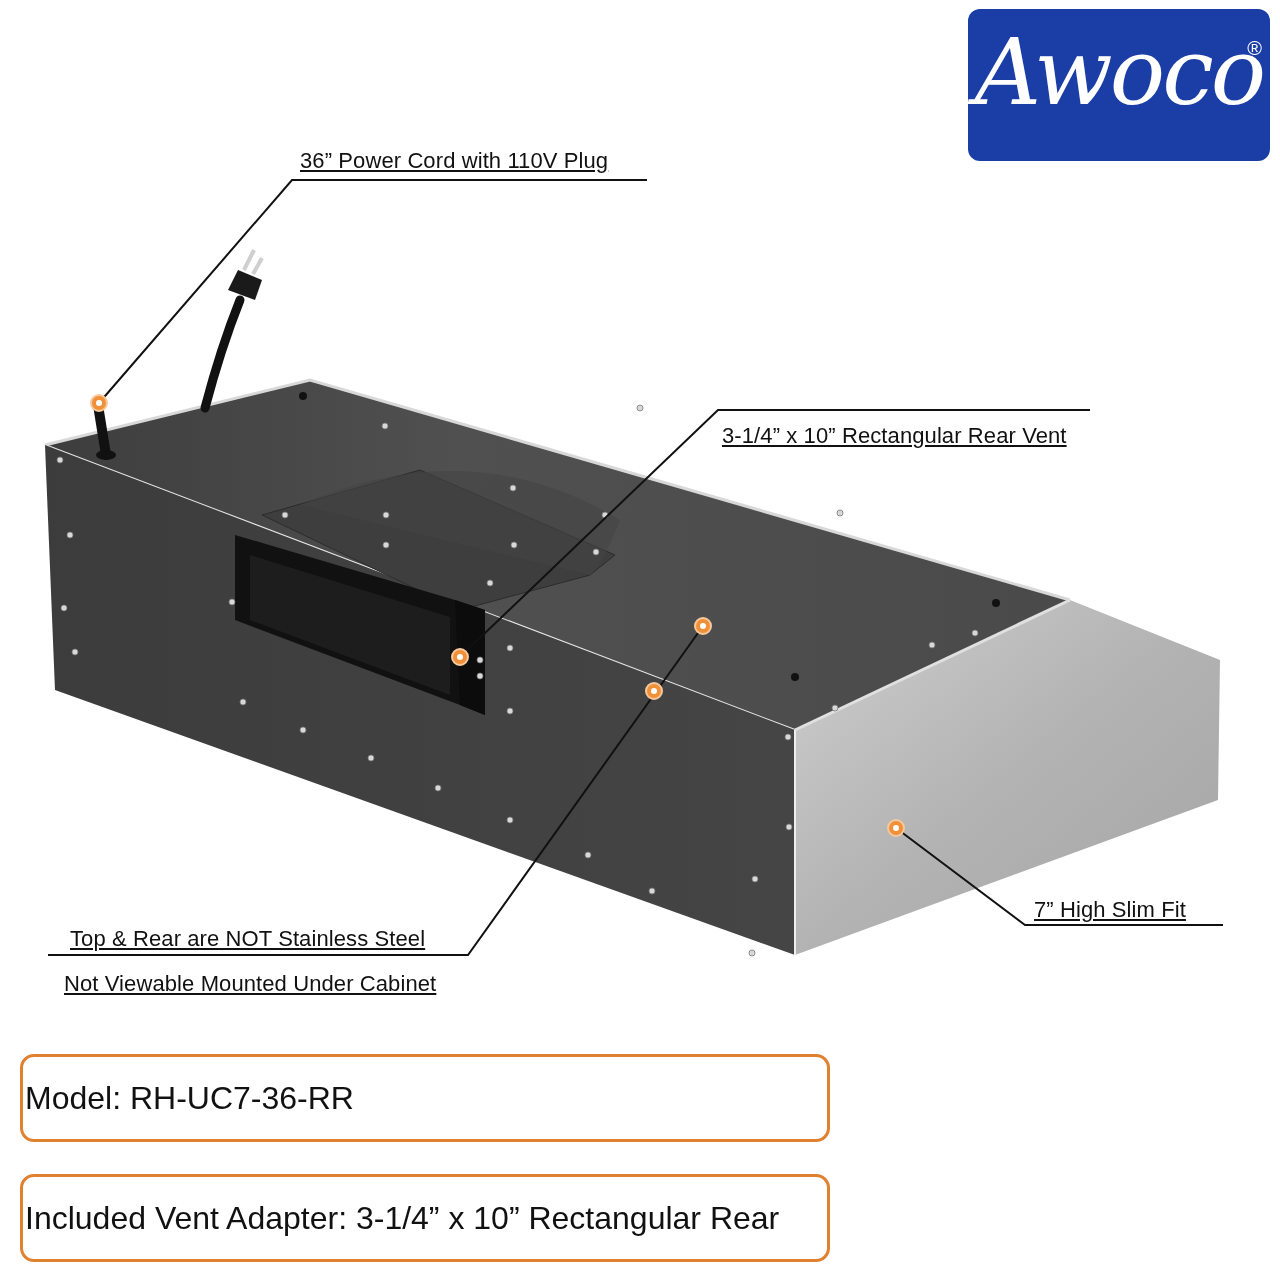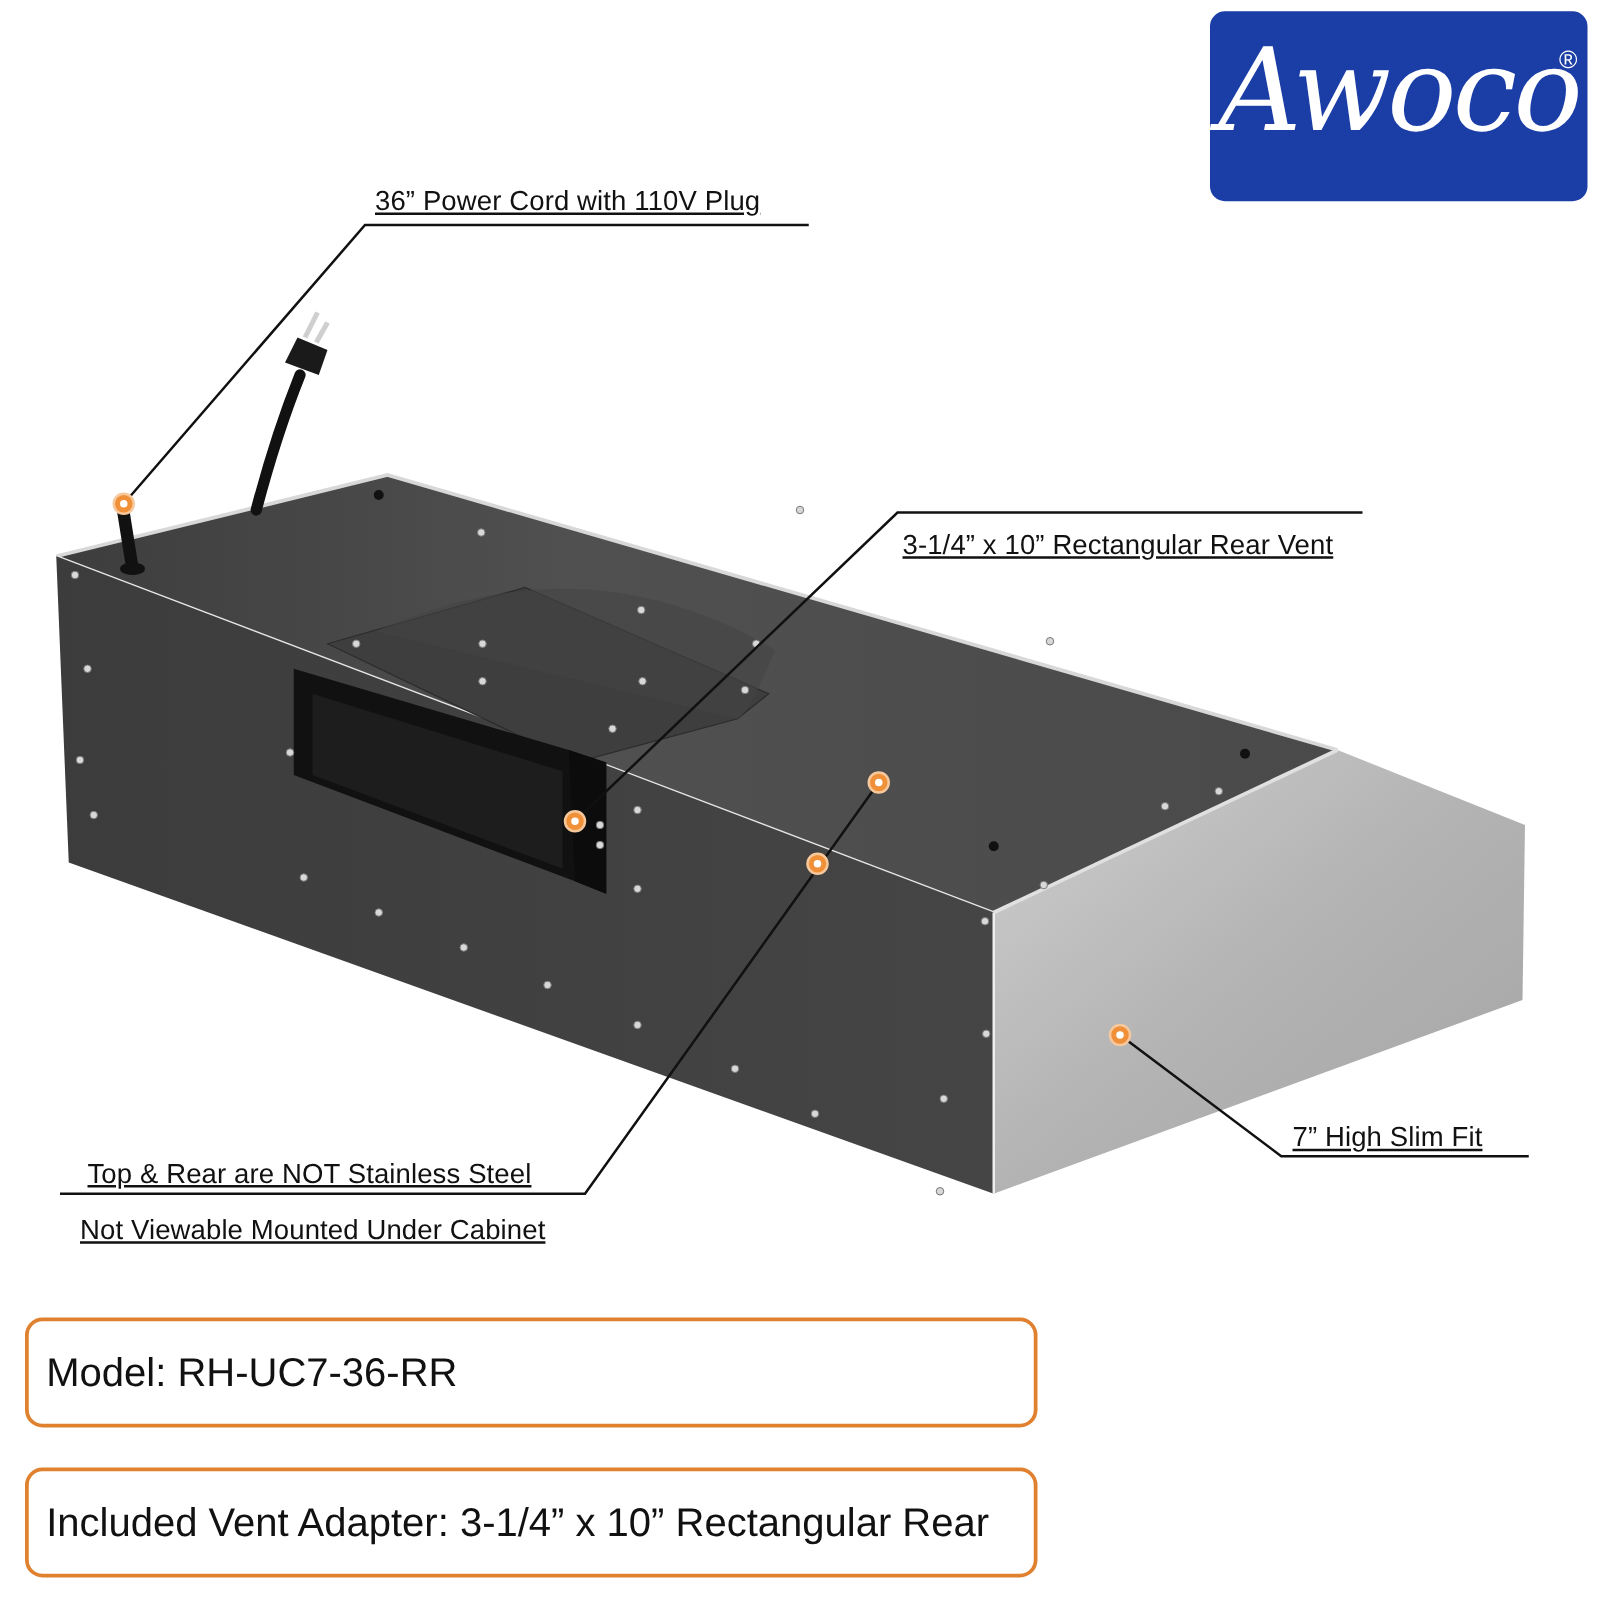--- a/index.html
+++ b/index.html
@@ -2,21 +2,21 @@
 <html><head>
 <meta charset="utf-8">
 <style>
   html,body{margin:0;padding:0;background:#fff;}
   #stage{position:relative;width:1280px;height:1280px;overflow:hidden;background:#fff;font-family:"Liberation Sans",sans-serif;color:#111;}
   svg.product{position:absolute;left:0;top:0;}
   .callout{position:absolute;font-size:22px;white-space:nowrap;color:#111;letter-spacing:0.1px;text-decoration:underline;}
   .logo{position:absolute;left:968px;top:9px;width:302px;height:152px;background:#1a3da6;border-radius:12px;}
   .logo-text{position:absolute;left:0;top:10px;width:100%;text-align:center;color:#fff;font-family:"DejaVu Serif",serif;font-style:italic;font-size:92px;letter-spacing:-3px;}
   .logo-reg{position:absolute;right:8px;top:28px;color:#fff;font-size:20px;}
-  .infobox{position:absolute;left:20px;width:810px;height:88px;border:3px solid #e0812f;border-radius:14px;box-sizing:border-box;display:flex;align-items:center;padding-left:14px;font-family:"Liberation Sans",sans-serif;font-size:32px;color:#111;}
+  .infobox{position:absolute;left:20px;width:810px;height:88px;border:3px solid #e0812f;border-radius:14px;box-sizing:border-box;display:flex;align-items:center;padding-left:2px;font-family:"Liberation Sans",sans-serif;font-size:32px;color:#111;}
 </style>
 </head>
 <body>
 
 <div id="stage">
 
   <svg class="product" width="1280" height="1280" viewBox="0 0 1280 1280">
     <defs>
       <linearGradient id="steel" x1="0" y1="0" x2="1" y2="1">
         <stop offset="0" stop-color="#cfcfcf"></stop>

